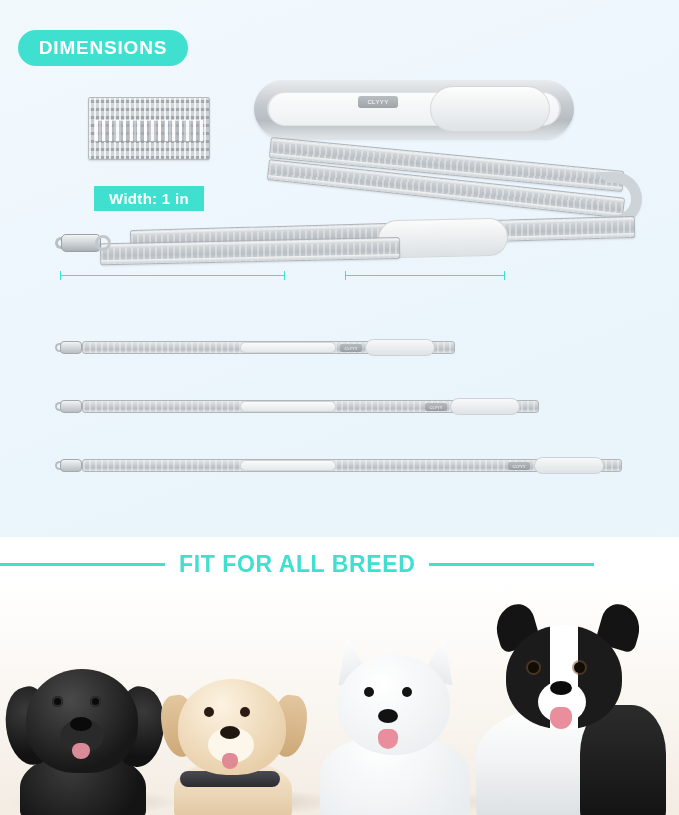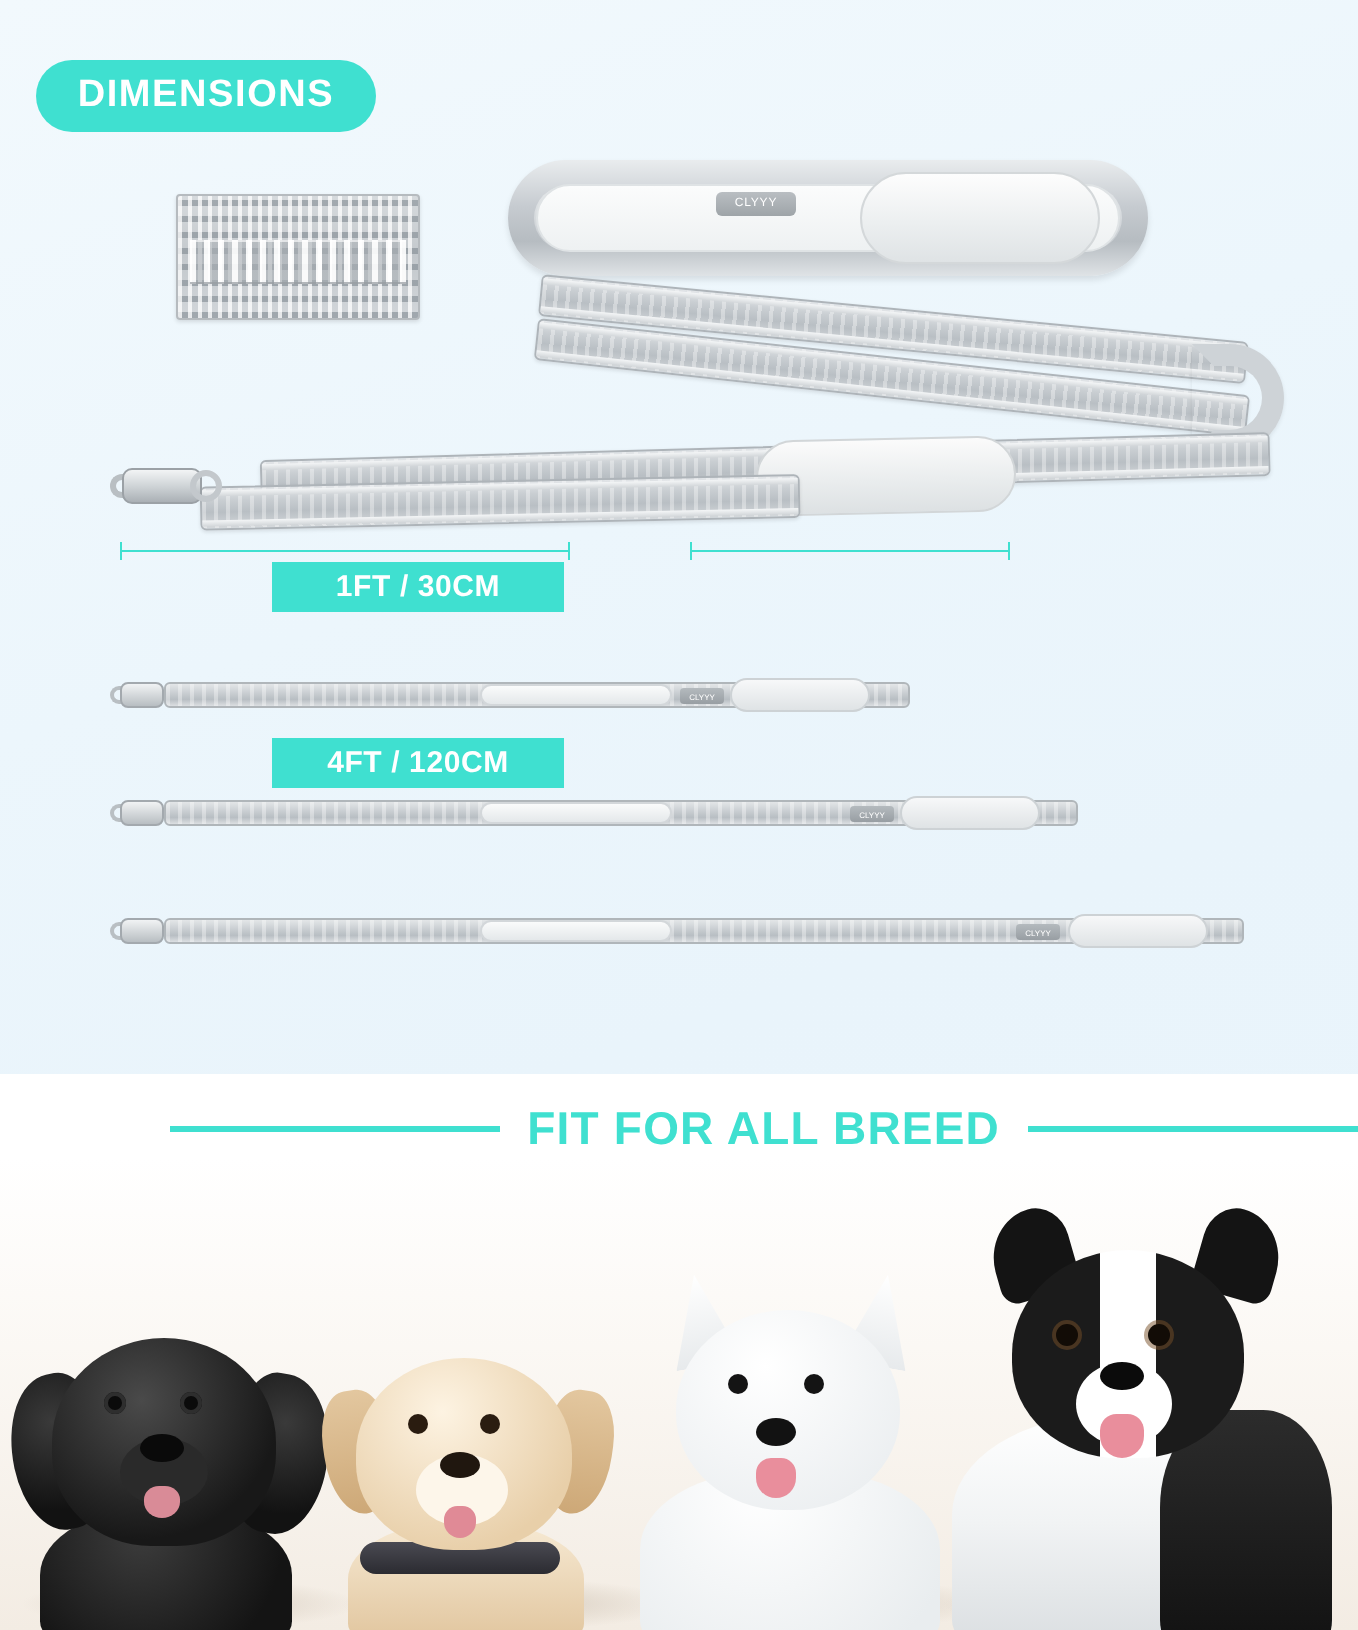--- a/index.html
+++ b/index.html
@@ -273,21 +273,21 @@
   #breed-section {
     position: absolute;
     left: 0; top: 537px;
     width: 679px; height: 278px;
     background: #ffffff;
   }
   #breed-title-row {
     position: absolute;
     left: 0; top: 12px;
     width: 679px; height: 30px;
-    display: flex; align-items: center; justify-content: flex-end;
+    display: flex; align-items: center; justify-content: flex-start;
   }
   #breed-title {
     color: #3fe0d0;
     font-size: 23px;
     font-weight: bold;
     letter-spacing: 0.6px;
     padding: 0 14px;
   }
   .title-rule {
     width: 165px; height: 3px;
@@ -488,20 +488,21 @@
 </head>
 <body>
 
 <div id="page">
 
   <section id="dimensions-panel">
 
     <div class="badge" id="dimensions-title">DIMENSIONS</div>
 
     <div id="webbing-swatch"></div>
+    <div class="measure-label" id="width-label">Width: 1 in</div>
 
     <div id="handle-loop"></div>
     <div id="handle-loop-inner"></div>
     <div id="handle-pad"></div>
     <div id="brand-badge">CLYYY</div>
 
     <div class="strap" id="long-strap-upper">
       <div class="edge-top"></div>
       <div class="edge-bot"></div>
     </div>
@@ -520,31 +521,29 @@
       <div class="edge-bot"></div>
     </div>
     <div class="clip" id="clip-main">
       <div class="hook"></div>
       <div class="body"></div>
       <div class="ring"></div>
     </div>
 
     <div class="dim-arrow" id="arrow-1ft"></div>
     <div class="dim-arrow" id="arrow-05ft"></div>
-    <div class="measure-label" id="label-1ft">1FT / 30CM</div>
 
     <div class="mini-clip" style="left:55px; top:339px;">
       <div class="h"></div>
       <div class="b"></div>
     </div>
     <div class="leash-line" style="left:82px; top:341px; width:373px;"></div>
     <div class="mini-pad" style="left:240px; top:342px; width:96px;"></div>
     <div class="mini-handle" style="left:365px; top:339px; width:70px;"></div>
     <div class="mini-logo" style="left:340px; top:344px;">CLYYY</div>
-    <div class="measure-label" id="label-4ft">4FT / 120CM</div>
 
     <div class="mini-clip" style="left:55px; top:398px;">
       <div class="h"></div>
       <div class="b"></div>
     </div>
     <div class="leash-line" style="left:82px; top:400px; width:457px;"></div>
     <div class="mini-pad" style="left:240px; top:401px; width:96px;"></div>
     <div class="mini-handle" style="left:450px; top:398px; width:70px;"></div>
     <div class="mini-logo" style="left:425px; top:403px;">CLYYY</div>
 

